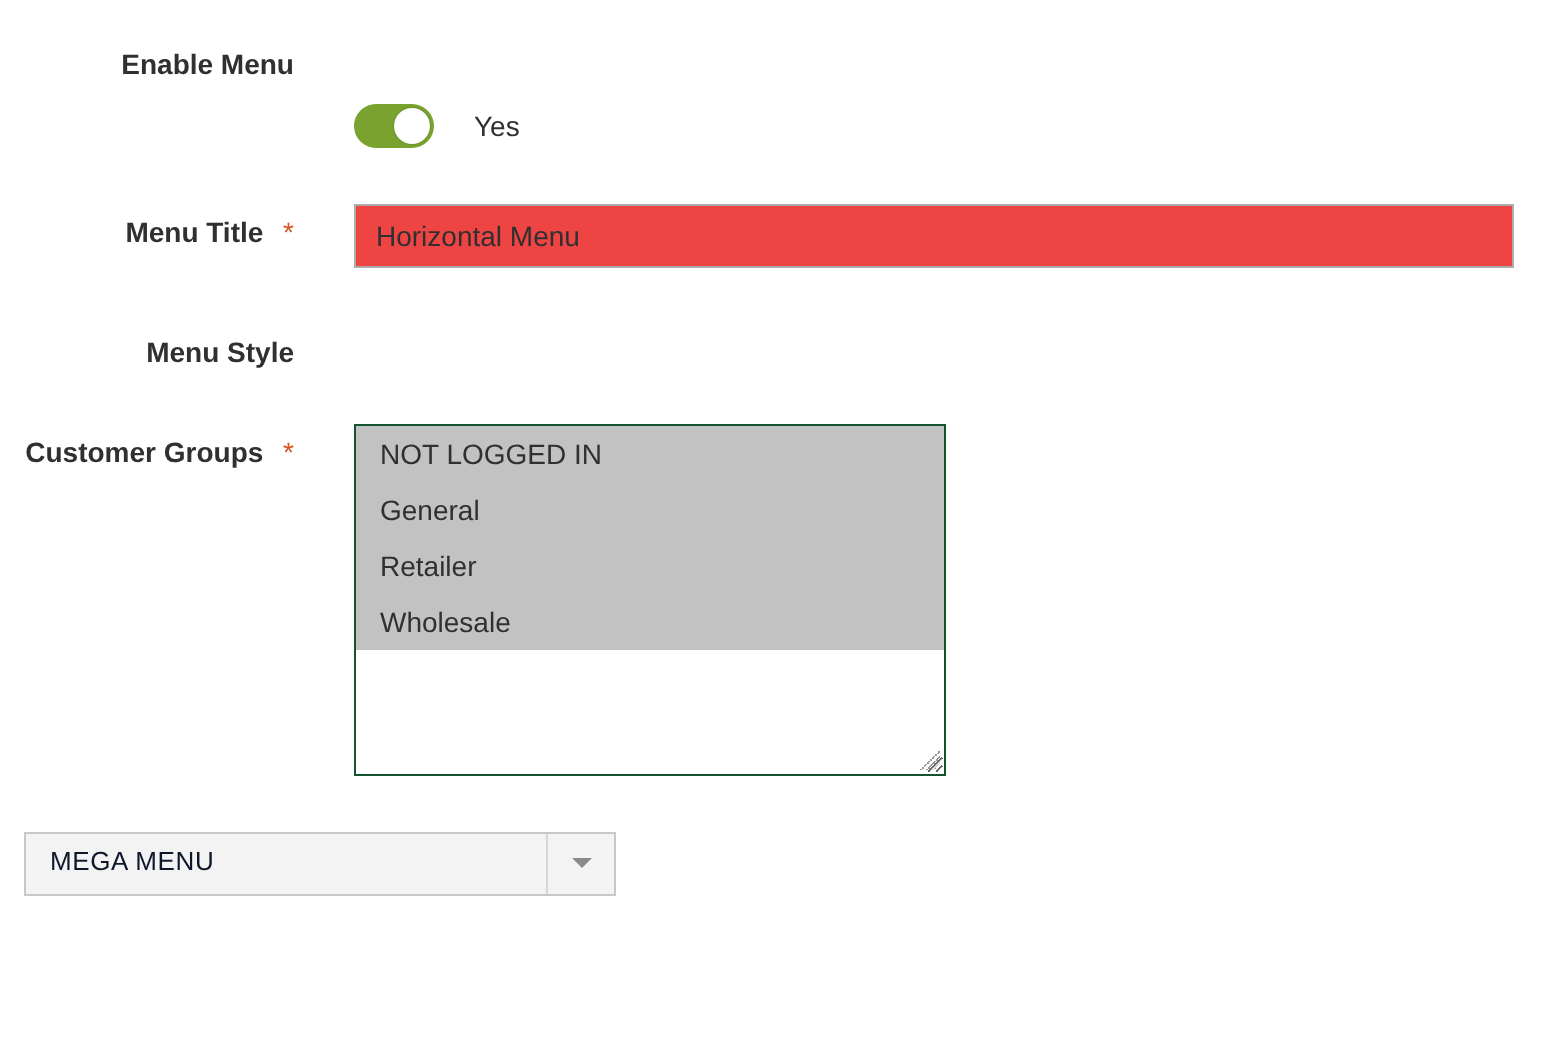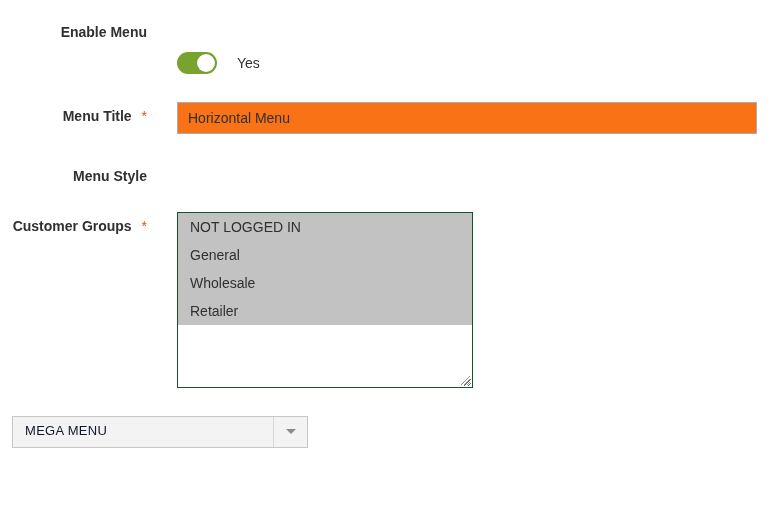--- a/index.html
+++ b/index.html
@@ -53,21 +53,21 @@
     box-shadow: 0 0 1px rgba(0,0,0,.3);
   }
   .toggle-label { color: #303030; }
   
   .text-input {
     width: 580px;
     max-width: 100%;
     height: 32px;
     padding: 5px 10px;
     border: 1px solid #adadad;
-    background: #f97316;
+    background: #ef4444;
     font-size: 14px;
     color: #303030;
   }
   
   .textarea {
     width: 580px;
     max-width: 100%;
     height: 82px;
     padding: 6px 10px;
     border: 1px solid #adadad;
@@ -166,22 +166,22 @@
 
 <div class="form-row">
   <div class="label-col">
     <span>Customer Groups</span>
     <span class="req">*</span>
   </div>
   <div class="field-col">
     <div class="multiselect">
       <div class="ms-option selected">NOT LOGGED IN</div>
       <div class="ms-option selected">General</div>
+      <div class="ms-option selected">Retailer</div>
       <div class="ms-option selected">Wholesale</div>
-      <div class="ms-option selected">Retailer</div>
     </div>
   </div>
 </div>
 
 <div class="form-row" style="margin-bottom:4px">
   <div class="field-col">
     <div class="select-wrap">
       <div class="select-value">MEGA MENU</div>
       <div class="select-caret">
         <svg width="10" height="6" viewBox="0 0 10 6">

